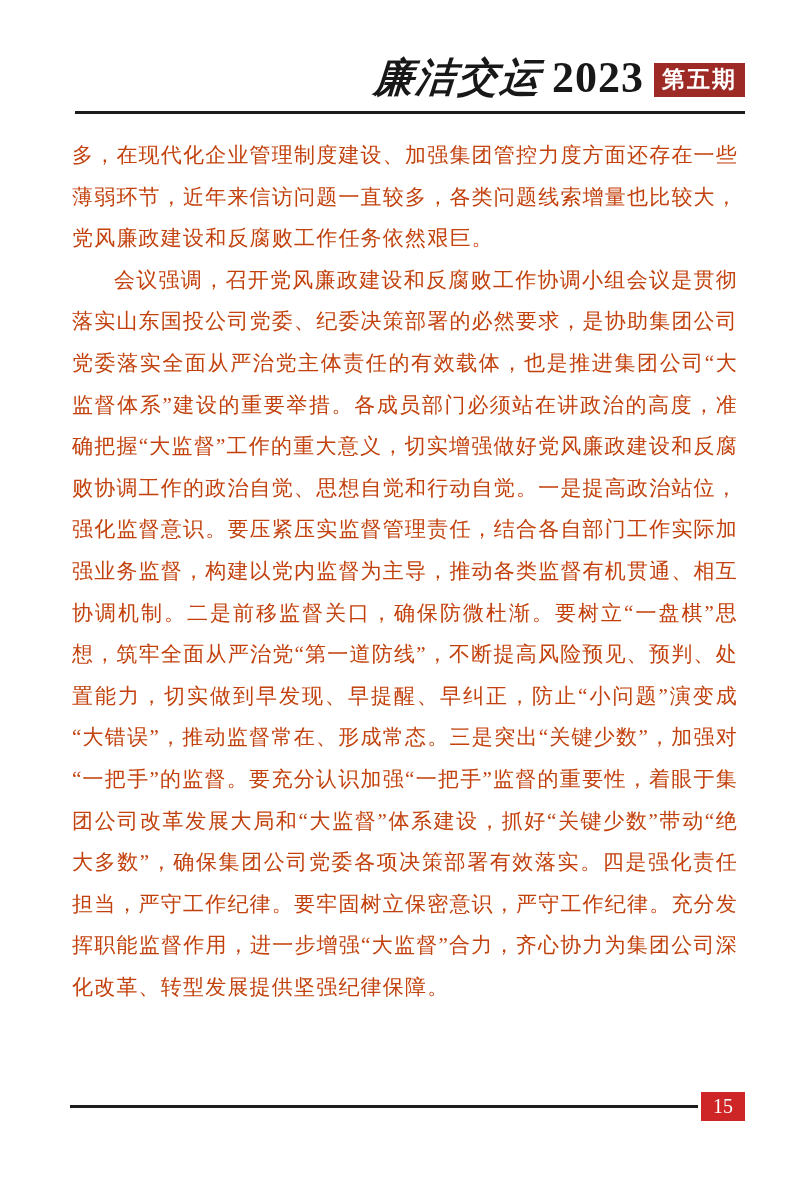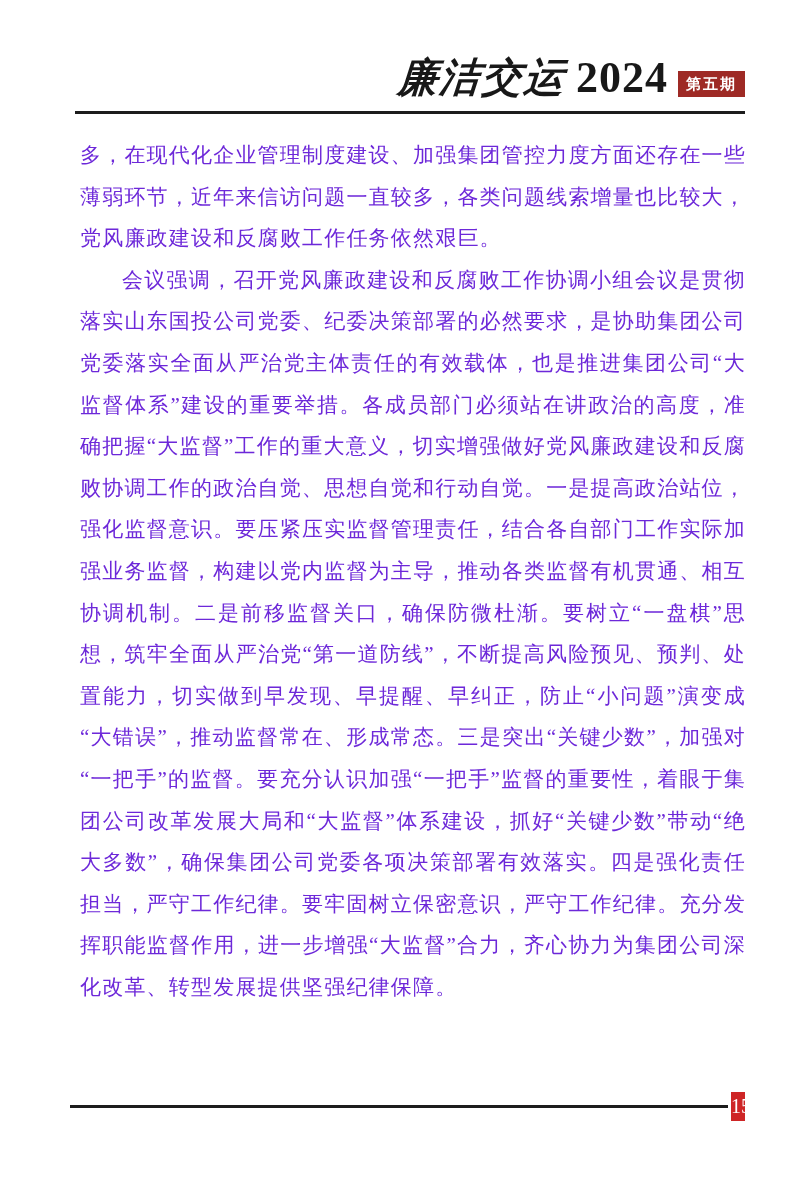--- a/index.html
+++ b/index.html
@@ -43,43 +43,42 @@
     line-height: 0.92;
     color: #181818;
     letter-spacing: 1px;
   }
   .issue-badge {
     display: inline-block;
     background: #9e2a25;
     color: #ffffff;
     font-family: Liberation Sans, sans-serif;
     font-weight: bold;
-    font-size: 15px;
+    font-size: 23px;
     line-height: 1;
     padding: 5px 8px 6px 8px;
     letter-spacing: 2px;
     margin-bottom: 1px;
   }
   .header-rule {
     position: absolute;
     top: 111px;
     left: 75px;
     right: 55px;
     height: 3px;
     background: #1c1c1c;
   }
 
   
   .article {
     position: absolute;
     top: 135px;
     left: 72px;
     width: 666px;
-    color: #6d28d9;
-    margin-left: 8px;
+    color: #c2410c;
   }
   .para {
     margin: 0;
     font-size: 21px;
     line-height: 41.6px;
     letter-spacing: 1.2px;
     text-align: justify;
     text-justify: inter-ideograph;
   }
   .para.indent {
@@ -97,40 +96,40 @@
     display: flex;
     align-items: center;
   }
   .footer-rule {
     flex: 1 1 auto;
     height: 3px;
     background: #1c1c1c;
   }
   .page-number {
     flex: 0 0 auto;
-    width: 14px;
+    width: 44px;
     height: 29px;
     margin-left: 3px;
     background: #ce2526;
     color: #ffffff;
     font-family: "Liberation Serif", serif;
     font-size: 20px;
     line-height: 29px;
     text-align: center;
   }
 </style>
 </head>
 <body>
 
 <div class="page">
 
   <header>
     <div class="masthead">
       <span class="masthead-title">廉洁交运</span>
-      <span class="masthead-year">2024</span>
+      <span class="masthead-year">2023</span>
       <span class="issue-badge">第五期</span>
     </div>
     <div class="header-rule"></div>
   </header>
 
   <main class="article">
     <p class="para">多，在现代化企业管理制度建设、加强集团管控力度方面还存在一些薄弱环节，近年来信访问题一直较多，各类问题线索增量也比较大，党风廉政建设和反腐败工作任务依然艰巨。</p>
     <p class="para indent">会议强调，召开党风廉政建设和反腐败工作协调小组会议是贯彻落实山东国投公司党委、纪委决策部署的必然要求，是协助集团公司党委落实全面从严治党主体责任的有效载体，也是推进集团公司“大监督体系”建设的重要举措。各成员部门必须站在讲政治的高度，准确把握“大监督”工作的重大意义，切实增强做好党风廉政建设和反腐败协调工作的政治自觉、思想自觉和行动自觉。一是提高政治站位，强化监督意识。要压紧压实监督管理责任，结合各自部门工作实际加强业务监督，构建以党内监督为主导，推动各类监督有机贯通、相互协调机制。二是前移监督关口，确保防微杜渐。要树立“一盘棋”思想，筑牢全面从严治党“第一道防线”，不断提高风险预见、预判、处置能力，切实做到早发现、早提醒、早纠正，防止“小问题”演变成“大错误”，推动监督常在、形成常态。三是突出“关键少数”，加强对“一把手”的监督。要充分认识加强“一把手”监督的重要性，着眼于集团公司改革发展大局和“大监督”体系建设，抓好“关键少数”带动“绝大多数”，确保集团公司党委各项决策部署有效落实。四是强化责任担当，严守工作纪律。要牢固树立保密意识，严守工作纪律。充分发挥职能监督作用，进一步增强“大监督”合力，齐心协力为集团公司深化改革、转型发展提供坚强纪律保障。</p>
   </main>
 

